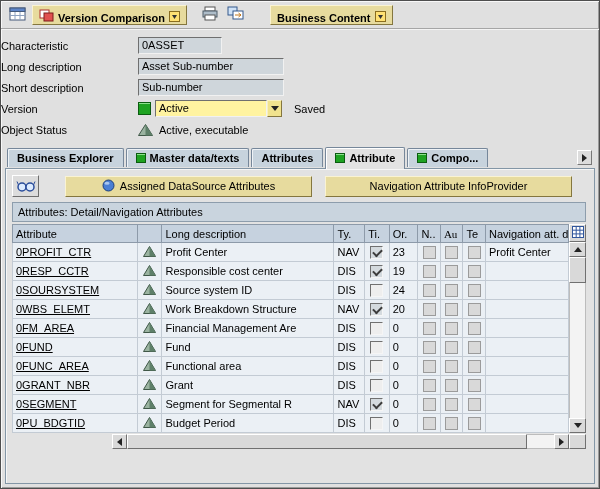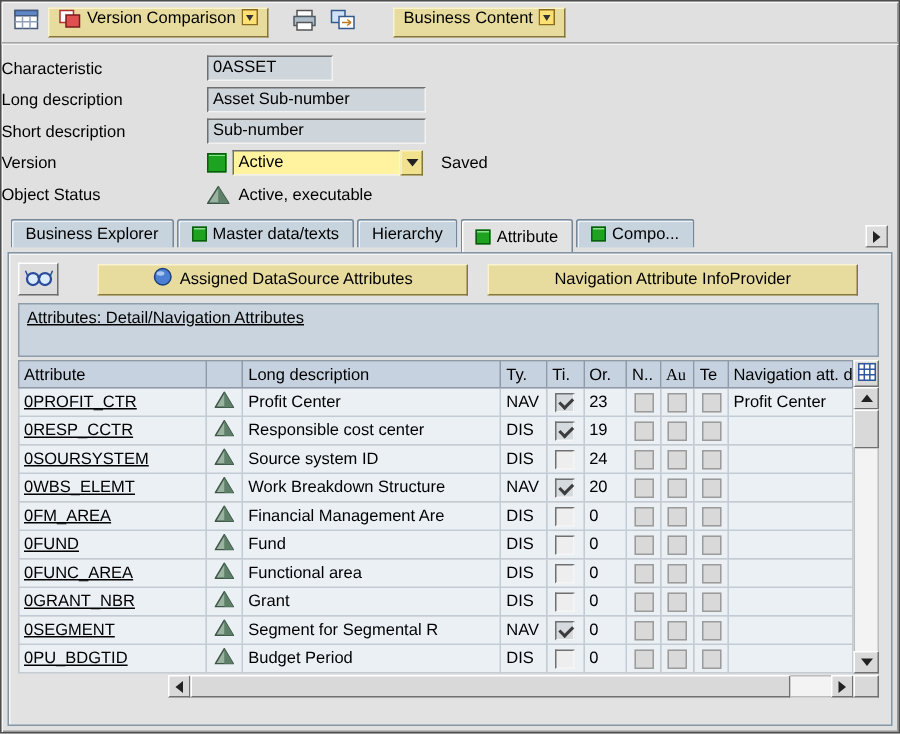--- a/index.html
+++ b/index.html
@@ -3,21 +3,21 @@
 <meta charset="utf-8">
 <style>
 *{margin:0;padding:0;box-sizing:border-box;}
 body{width:600px;height:489px;font-family:"Liberation Sans","DejaVu Sans",sans-serif;font-size:11px;color:#000;background:#fff;}
 #window{width:600px;height:489px;background:#e0e0e0;border:1px solid #4e4e4e;box-shadow:inset 1px 1px 0 #f8f8f8,inset -1px -1px 0 #9a9a9a;overflow:hidden;position:relative;}
 div[role="button"]{cursor:default;}
 
 
 #top-toolbar{height:28px;display:flex;align-items:center;gap:3px;padding:0 5px;border-bottom:1px solid #a6a6a6;box-shadow:0 1px 0 #f4f4f4;}
 .flat-icon-btn{width:23px;height:20px;display:flex;align-items:center;justify-content:center;}
-.tan-btn{height:20px;display:inline-flex;align-items:flex-start;gap:4px;padding:0 6px;background:#e7db9e;border:1px solid;border-color:#faf3d2 #84763f #84763f #faf3d2;white-space:nowrap;}
+.tan-btn{height:20px;display:inline-flex;align-items:flex-end;gap:4px;padding:0 6px;background:#e7db9e;border:1px solid;border-color:#faf3d2 #84763f #84763f #faf3d2;white-space:nowrap;font-weight:bold;}
 .gap8{width:6px;} .gap18{width:16px;}
 
 
 #form{padding:6px 6px 2px 0;}
 .frow{display:flex;align-items:center;height:21px;}
 .flabel{width:137px;white-space:nowrap;}
 .fieldg{background:#cfd6db;border:1px solid;border-color:#6f6f6f #f1f1f1 #f1f1f1 #6f6f6f;height:17px;line-height:15px;padding:0 3px;white-space:nowrap;overflow:hidden;}
 .fieldy{background:#fff3a0;border:1px solid;border-color:#6f6f6f #f1f1f1 #f1f1f1 #6f6f6f;height:17px;line-height:15px;padding:0 3px;white-space:nowrap;}
 .combo{display:flex;align-items:stretch;}
 .combo-btn{width:15px;height:17px;background:#f1e38e;border:1px solid;border-color:#f8f0c0 #84763f #84763f #f8f0c0;display:flex;align-items:center;justify-content:center;}
@@ -25,32 +25,32 @@
 .sufftext{margin-left:12px;}
 .statusicon{margin-right:6px;display:flex;align-items:center;}
 
 
 .tri-down{width:0;height:0;border-left:4px solid transparent;border-right:4px solid transparent;border-top:5px solid #222;}
 .tri-up{width:0;height:0;border-left:4px solid transparent;border-right:4px solid transparent;border-bottom:5px solid #222;}
 .tri-left{width:0;height:0;border-top:4px solid transparent;border-bottom:4px solid transparent;border-right:5px solid #222;}
 .tri-right{width:0;height:0;border-top:4px solid transparent;border-bottom:4px solid transparent;border-left:5px solid #222;}
 
 
-#tabbar{display:flex;align-items:flex-start;padding:4px 0 0 6px;margin-bottom:-1px;position:relative;z-index:2;height:27px;}
+#tabbar{display:flex;align-items:center;padding:4px 0 0 6px;margin-bottom:-1px;position:relative;z-index:2;height:27px;font-weight:bold;}
 .tab{height:19px;display:flex;align-items:center;gap:4px;padding:0 9px;background:#c7d3dd;border:1px solid #76879a;border-bottom:none;border-radius:2px 2px 0 0;margin-right:2px;white-space:nowrap;box-shadow:inset 1px 1px 0 #eef2f6;}
 .tab.active{height:22px;background:#e2e2e2;box-shadow:inset 1px 1px 0 #ffffff;}
 .tab-led{width:10px;height:10px;background:#1ea321;border:1px solid #0b5c10;box-shadow:inset 0 1px 0 #8ce08d;flex:none;}
 #tab-scroll-btn{position:absolute;right:7px;top:8px;width:15px;height:15px;background:#dcdcdc;border:1px solid;border-color:#fff #777 #777 #fff;display:flex;align-items:center;justify-content:center;}
 
 
 #panel{position:relative;z-index:1;margin:0 4px;height:316px;background:#e2e2e2;border:1px solid #8396a6;box-shadow:inset 1px 1px 0 #f6f6f6;padding:5px 6px 0 6px;}
 .panel-toolbar{display:flex;align-items:center;height:24px;margin-bottom:4px;}
 .glass-btn{width:27px;height:22px;background:#dcdcdc;border:1px solid;border-color:#fff #6e6e6e #6e6e6e #fff;display:flex;align-items:center;justify-content:center;}
 .big-tan{width:247px;height:21px;display:flex;align-items:center;justify-content:center;gap:5px;background:#e7db9e;border:1px solid;border-color:#faf3d2 #84763f #84763f #faf3d2;white-space:nowrap;}
-#section-header{height:36px;line-height:18px;padding-left:5px;background:#c9d4de;border:1px solid #8d9dac;width:574px;margin-bottom:2px;white-space:nowrap;text-decoration:underline;}
+#section-header{height:20px;line-height:18px;padding-left:5px;background:#c9d4de;border:1px solid #8d9dac;width:574px;margin-bottom:2px;white-space:nowrap;}
 
 
 #table-zone{display:flex;width:574px;align-items:stretch;}
 table{border-collapse:collapse;table-layout:fixed;width:557px;}
 th{background:#c6d2df;border:1px solid #8d9aa9;font-weight:normal;text-align:left;padding:0 3px;height:18px;white-space:nowrap;overflow:hidden;}
 td{background:#ebf0f5;border:1px solid #c3cbd4;height:19px;padding:0 3px;white-space:nowrap;overflow:hidden;vertical-align:middle;}
 td.c-attr{text-decoration:underline;}
 td.c-cb{text-align:center;padding:0;}
 td.c-icon{padding:0 1px;text-align:center;}
 .cb{width:13px;height:13px;display:inline-block;vertical-align:middle;position:relative;}
@@ -166,21 +166,21 @@
   <div class="tab">
 
     <span>Business Explorer</span>
   </div>
       <div class="tab">
     <span class="tab-led"></span>
     <span>Master data/texts</span>
   </div>
       <div class="tab">
 
-    <span>Hierarchy</span>
+    <span>Attributes</span>
   </div>
       <div class="tab active">
     <span class="tab-led"></span>
     <span>Attribute</span>
   </div>
       <div class="tab">
     <span class="tab-led"></span>
     <span>Compo...</span>
   </div>
     </div>

